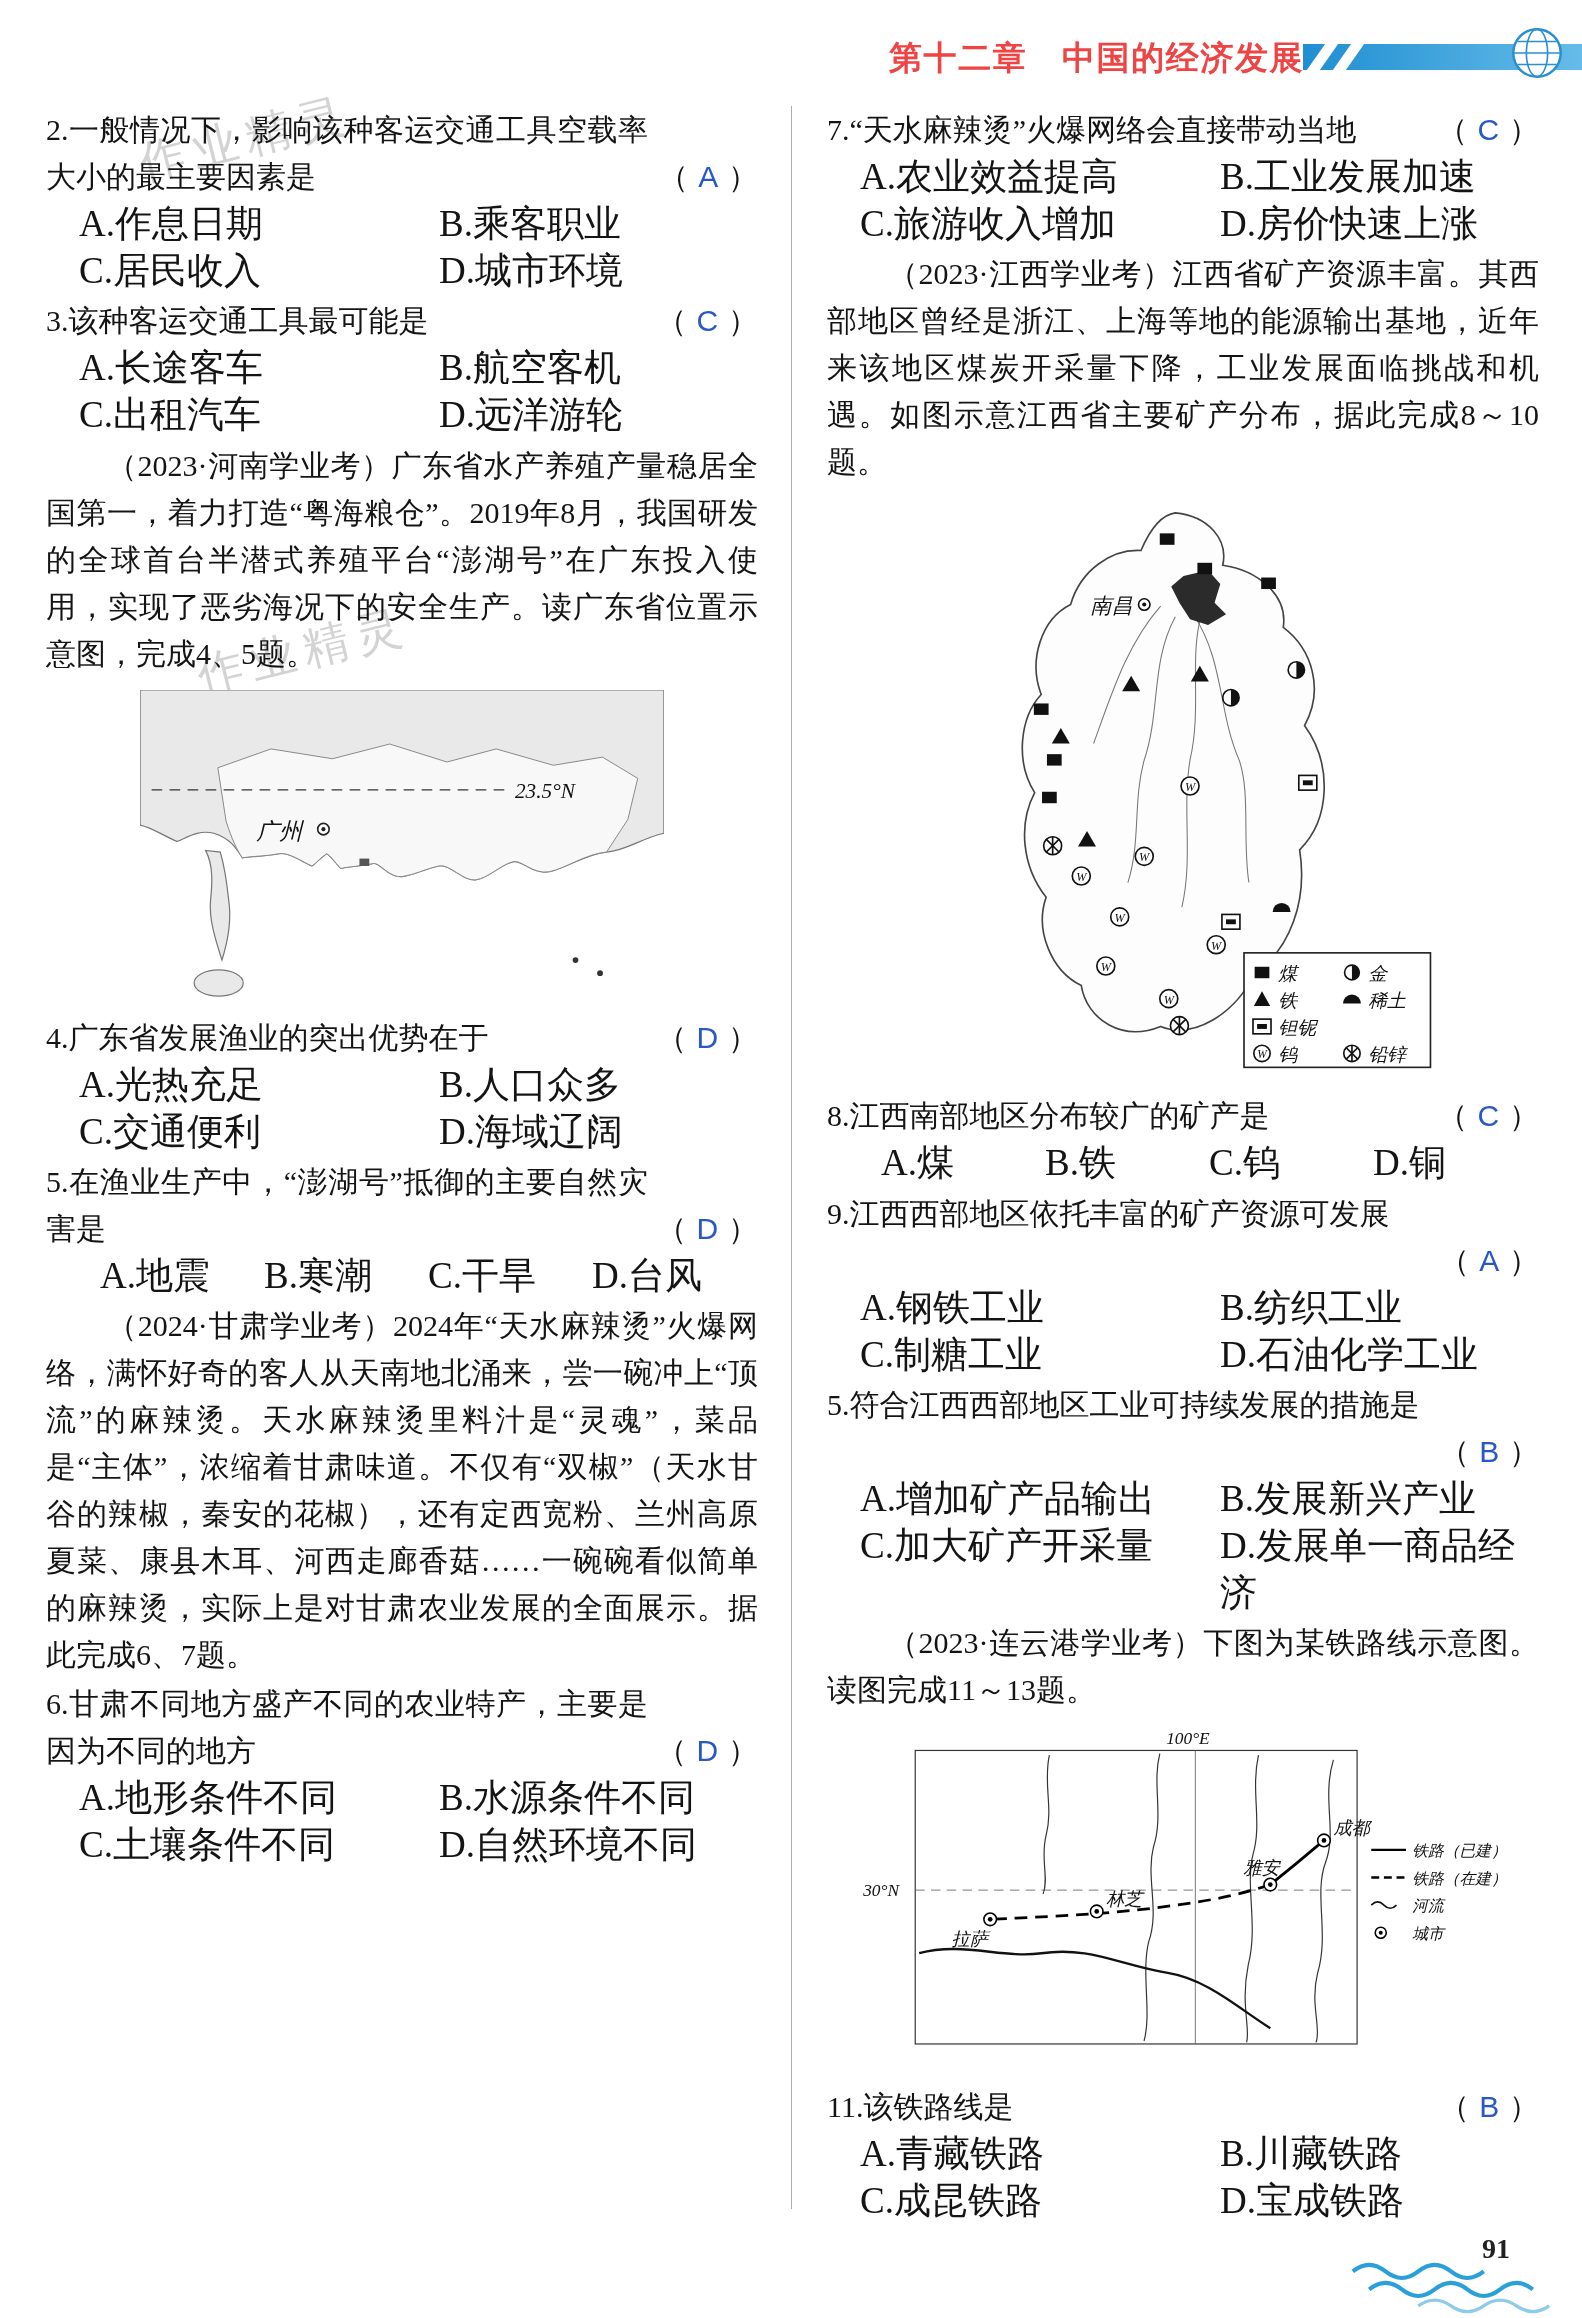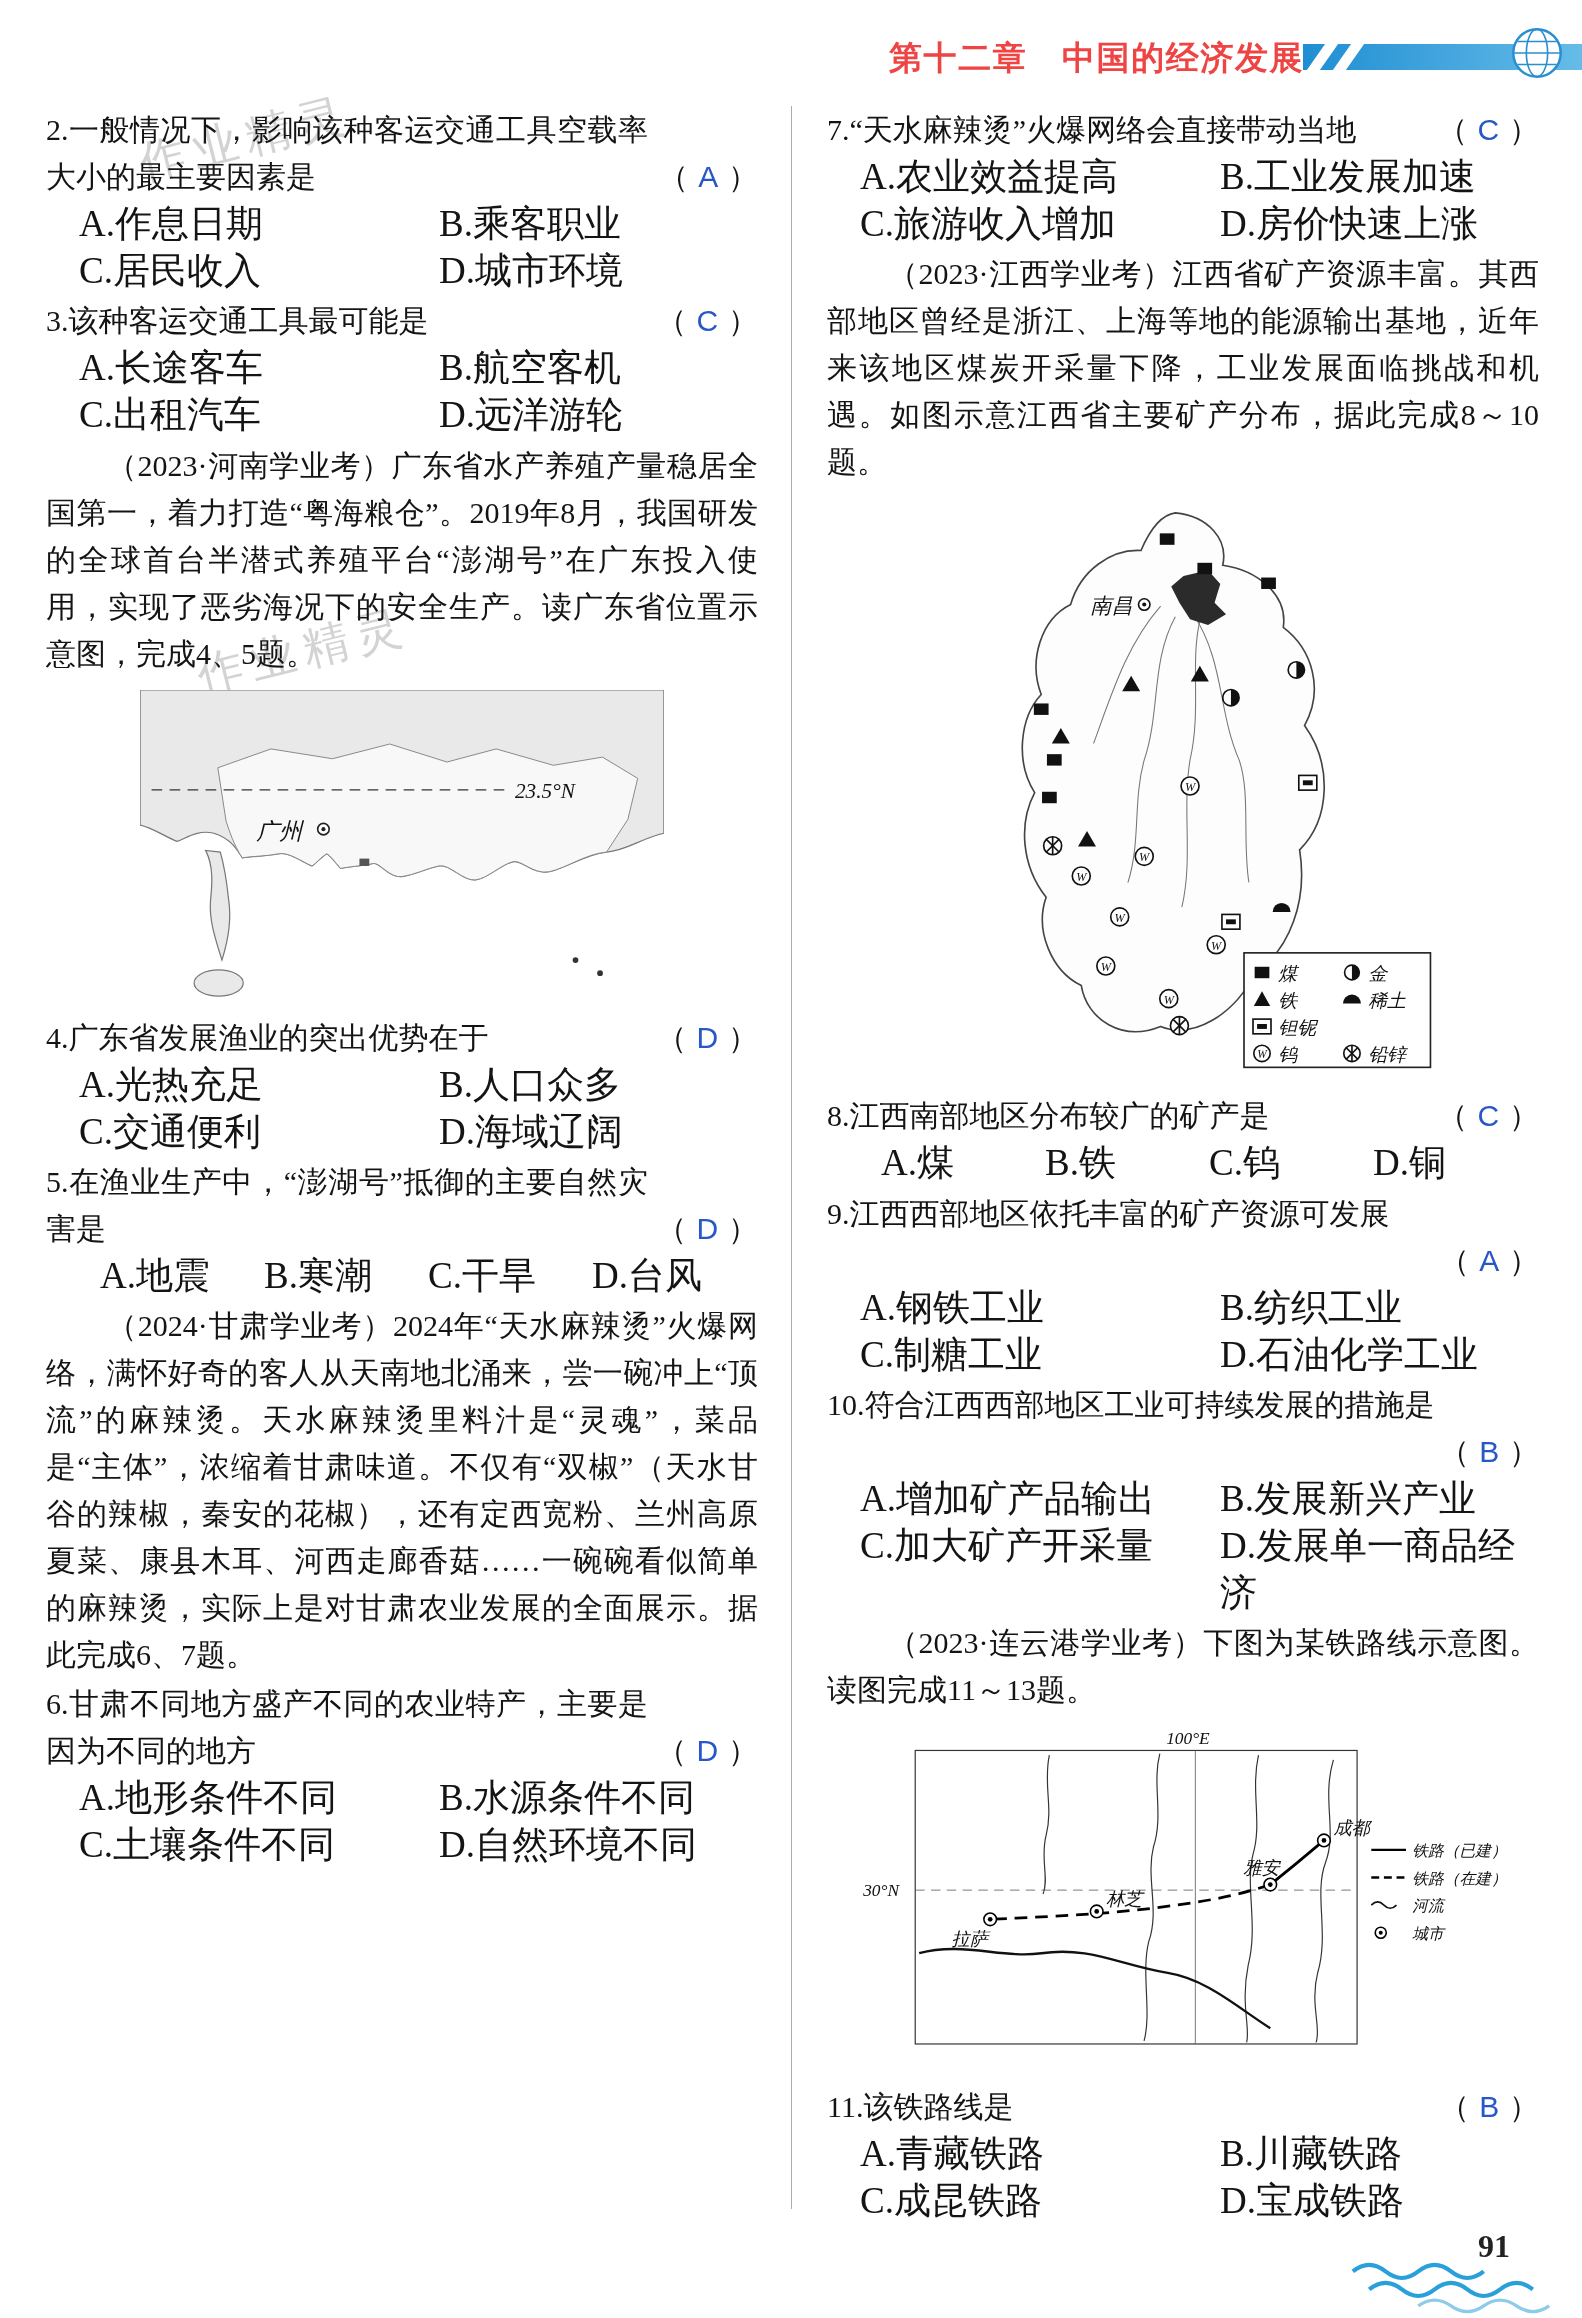--- a/index.html
+++ b/index.html
@@ -30,21 +30,21 @@
   .opts{font-size:37px;line-height:47px;}
   .opts.grid2{display:grid;grid-template-columns:360px 1fr;padding-left:33px;}
   .opts.grid4{display:grid;grid-template-columns:164px 164px 164px 1fr;padding-left:54px;}
   .passage{font-size:30px;line-height:47px;text-align:justify;text-indent:61px;margin:1.6px 0;}
   .map-wrap{display:flex;justify-content:center;margin:13px 0;font-style:italic;}
   svg text{font-family:"Liberation Serif",serif;fill:#111;}
   
   .wm{position:absolute;font-size:46px;color:#9e9e9e;opacity:.45;transform:rotate(-14deg);
         letter-spacing:8.2px;font-family:"Liberation Sans",sans-serif;pointer-events:none;}
   .wm1{left:137px;top:108px;} .wm2{left:195px;top:620px;}
-  .page-num{position:absolute;right:72px;bottom:54px;font-size:32px;font-weight:bold;color:#222;}
+  .page-num{position:absolute;right:72px;bottom:54px;font-size:28px;font-weight:bold;color:#222;}
   .corner-waves{position:absolute;right:0;bottom:4.9px;}
 </style>
 </head>
 <body>
 
 <div class="page">
 
   <div class="header-title">第十二章　中国的经济发展</div>
   <div class="header-bar">
     <span class="stripe s1"></span>
@@ -284,21 +284,21 @@
         <p class="answer-line"><span>（</span><span class="ans-letter">A</span><span>）</span></p>
         <div class="opts grid2">
           <span>A.钢铁工业</span>
           <span>B.纺织工业</span>
           <span>C.制糖工业</span>
           <span>D.石油化学工业</span>
         </div>
       </section>
 
       <section class="q">
-        <p class="q-head nopad"><span>10.符合江西西部地区工业可持续发展的措施是</span></p>
+        <p class="q-head nopad"><span>5.符合江西西部地区工业可持续发展的措施是</span></p>
         <p class="answer-line"><span>（</span><span class="ans-letter">B</span><span>）</span></p>
         <div class="opts grid2">
           <span>A.增加矿产品输出</span>
           <span>B.发展新兴产业</span>
           <span>C.加大矿产开采量</span>
           <span>D.发展单一商品经济</span>
         </div>
       </section>
 
       <p class="passage">（2023·连云港学业考）下图为某铁路线示意图。读图完成11～13题。</p>

